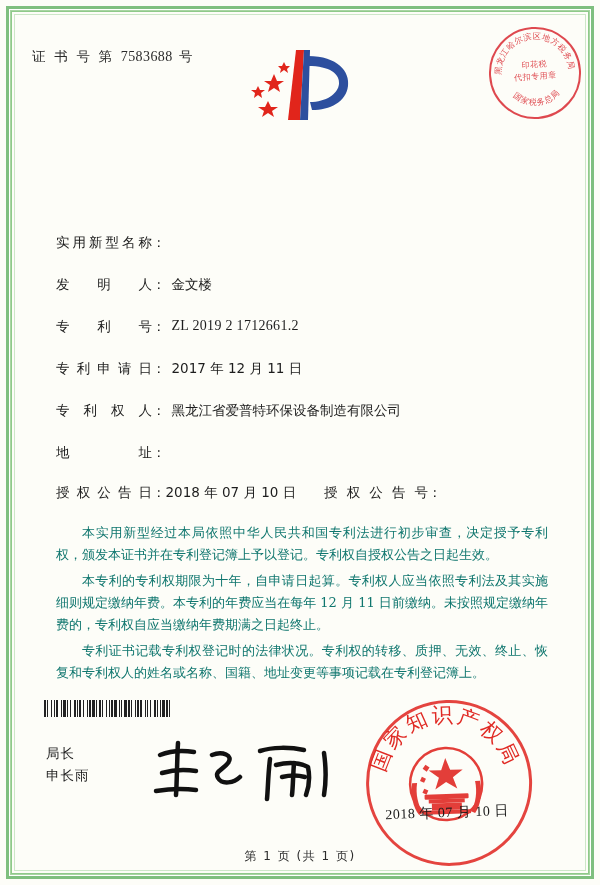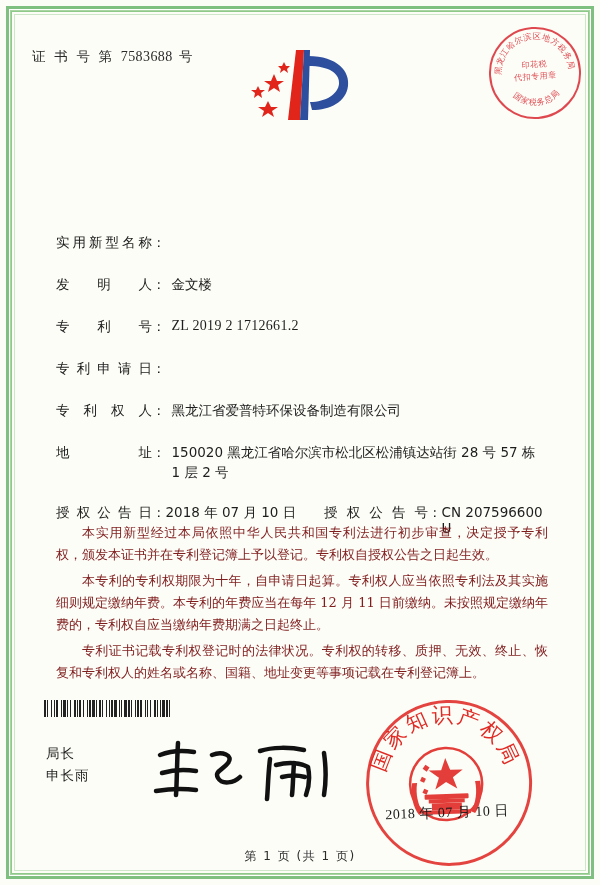--- a/index.html
+++ b/index.html
@@ -84,21 +84,21 @@
   .row-two{display:flex;margin-bottom:16px;}
   .row-two .half{display:flex;font-size:13.5px;color:#1d1d1d;}
   .row-two .half.left{width:268px;flex:0 0 268px;}
   .row-two .half .lbl{width:96px;flex:0 0 96px;display:flex;justify-content:space-between;}
   .row-two .half.right .lbl{width:104px;flex:0 0 104px;}
 
   
   .body-text{
     position:absolute;left:56px;top:522px;width:492px;
     font-family:"DejaVu Serif","Liberation Serif",serif;
-    font-size:13px;line-height:22px;color:#7f1d1d;
+    font-size:13px;line-height:22px;color:#0f766e;
     text-align:justify;
   }
   .body-text p{margin:0 0 4px 0;text-indent:26px;}
 
   
   .barcode{position:absolute;left:44px;top:700px;width:190px;height:17px;}
   .barcode i{display:inline-block;height:17px;background:#222;vertical-align:top;}
 
   
   .sign-label{
@@ -217,40 +217,40 @@
 
     <div class="field">
       <span class="lbl">
         <span class="ch">专</span>
           <span class="ch">利</span>
           <span class="ch">申</span>
           <span class="ch">请</span>
           <span class="ch">日</span>
       </span>
       <span class="colon">：</span>
+      <span class="val">2017 年 12 月 11 日</span>
     </div>
 
     <div class="field">
       <span class="lbl">
         <span class="ch">专</span>
           <span class="ch">利</span>
           <span class="ch">权</span>
           <span class="ch">人</span>
       </span>
       <span class="colon">：</span>
       <span class="val">黑龙江省爱普特环保设备制造有限公司</span>
     </div>
 
     <div class="field">
       <span class="lbl">
         <span class="ch">地</span>
           <span class="ch">址</span>
       </span>
       <span class="colon">：</span>
-      <span class="val">150020 黑龙江省哈尔滨市松北区松浦镇达站街 28 号 57 栋 1 层 2 号</span>
     </div>
 
     <div class="row-two">
       <div class="half left">
         <span class="lbl">
           <span class="ch">授</span>
             <span class="ch">权</span>
             <span class="ch">公</span>
             <span class="ch">告</span>
             <span class="ch">日</span>
@@ -260,21 +260,20 @@
       </div>
       <div class="half right">
         <span class="lbl">
           <span class="ch">授</span>
             <span class="ch">权</span>
             <span class="ch">公</span>
             <span class="ch">告</span>
             <span class="ch">号</span>
         </span>
         <span class="colon">：</span>
-        <span class="val serifnum">CN 207596600 U</span>
       </div>
     </div>
 
   </div>
 
   <div class="body-text">
     <p>本实用新型经过本局依照中华人民共和国专利法进行初步审查，决定授予专利权，颁发本证书并在专利登记簿上予以登记。专利权自授权公告之日起生效。</p>
     <p>本专利的专利权期限为十年，自申请日起算。专利权人应当依照专利法及其实施细则规定缴纳年费。本专利的年费应当在每年 12 月 11 日前缴纳。未按照规定缴纳年费的，专利权自应当缴纳年费期满之日起终止。</p>
     <p>专利证书记载专利权登记时的法律状况。专利权的转移、质押、无效、终止、恢复和专利权人的姓名或名称、国籍、地址变更等事项记载在专利登记簿上。</p>
   </div>

